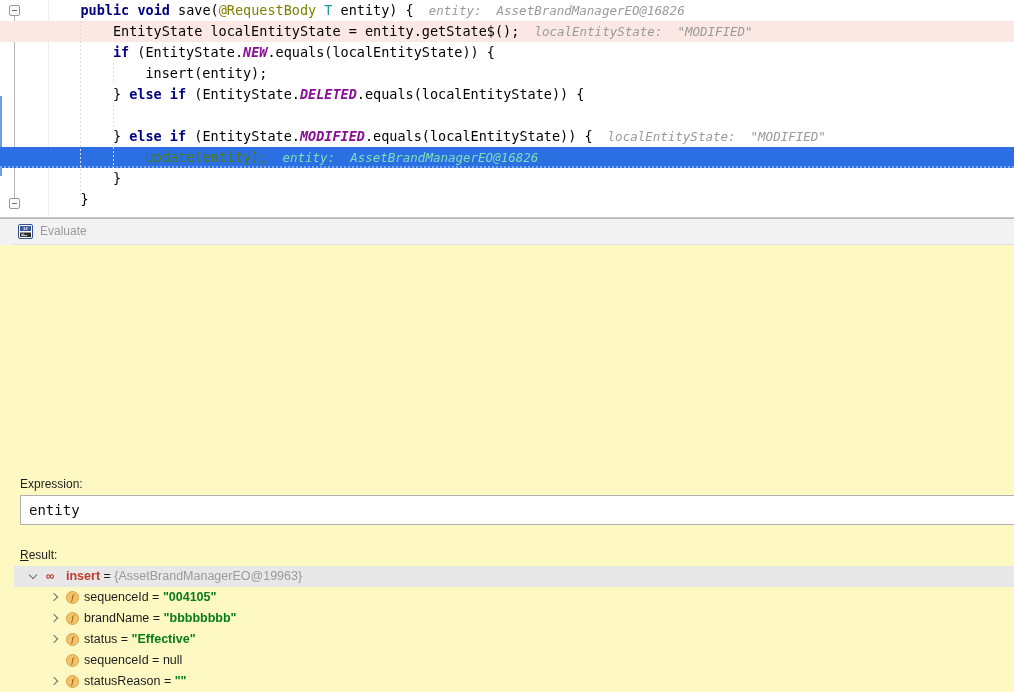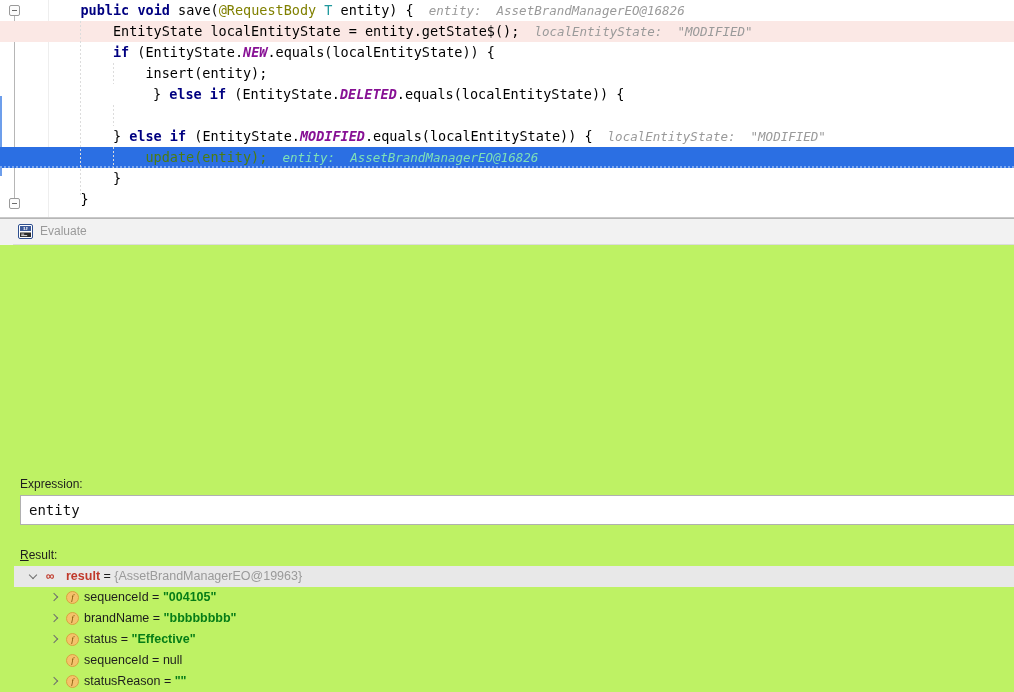--- a/index.html
+++ b/index.html
@@ -48,21 +48,21 @@
   .type-t{color:#20999d;}
   .plain{color:#000000;}
   .enum-c{color:#871094;font-weight:bold;font-style:italic;}
   .hint{color:#9a9a9a;font-style:italic;font-size:12.5px;}
   .hint-sel{color:#7ee0b8;font-style:italic;font-size:12.5px;}
   .sel-text{color:#4d7c0f;}
   
   .editor-bottom-border{position:absolute;left:0;bottom:0;width:1014px;height:1px;background:#c9c9c9;}
 
   
-  #dialog{position:absolute;left:0;top:218px;width:1014px;height:474px;background:#bef264;
+  #dialog{position:absolute;left:0;top:218px;width:1014px;height:474px;background:#fef9c3;
           border-top:1px solid #b6b6b6;box-sizing:border-box;}
   .dlg-titlebar{position:relative;height:26px;background:#f2f2f2;}
   .dlg-icon{position:absolute;left:18px;top:5px;width:15px;height:15px;}
   .dlg-title{position:absolute;left:40px;top:5px;font-size:12px;color:#9a9a9a;line-height:15px;}
   .dlg-titlebar-sep{position:absolute;left:13px;right:0;bottom:0;height:1px;background:#dcdcdc;}
 
   .lbl{position:absolute;font-size:12px;color:#1d1d1d;}
   .lbl u{text-decoration:underline;}
 
   .expr-box{position:absolute;left:20px;top:276px;width:994px;height:30px;
@@ -109,21 +109,21 @@
         <div class="b-base"></div>
     </div>
   </div>
 
   <div class="code-surface">
       <div class="line" style="top: 0px;"><span class="lnum-pad" style="width: 32.48px;"></span><span class="kw">public </span><span class="kw">void </span><span class="plain">save(</span><span class="anno">@RequestBody </span><span class="type-t">T</span><span class="plain"> entity) {</span><span class="hint">  entity:  AssetBrandManagerEO@16826</span></div>
       <div class="hl-pink left" style="top: 21px;"></div>
       <div class="line" style="top: 42px;"><span class="lnum-pad" style="width: 64.96px;"></span><span class="kw">if </span><span class="plain">(EntityState.</span><span class="enum-c">NEW</span><span class="plain">.equals(localEntityState)) {</span></div>
       <div class="line" style="top: 21px;"><span class="lnum-pad" style="width: 64.96px;"></span><span class="plain">EntityState localEntityState = entity.getState$();</span><span class="hint">  localEntityState:  "MODIFIED"</span></div>
       <div class="line" style="top: 63px;"><span class="lnum-pad" style="width: 97.44px;"></span><span class="plain">insert(entity);</span></div>
-      <div class="line" style="top: 84px; margin-left: 40px;"><span class="lnum-pad" style="width: 64.96px;"></span><span class="plain">} </span><span class="kw">else if </span><span class="plain">(EntityState.</span><span class="enum-c">DELETED</span><span class="plain">.equals(localEntityState)) {</span></div>
+      <div class="line" style="top: 84px;"><span class="lnum-pad" style="width: 64.96px;"></span><span class="plain">} </span><span class="kw">else if </span><span class="plain">(EntityState.</span><span class="enum-c">DELETED</span><span class="plain">.equals(localEntityState)) {</span></div>
       <div class="line" style="top: 126px;"><span class="lnum-pad" style="width: 64.96px;"></span><span class="plain">} </span><span class="kw">else if </span><span class="plain">(EntityState.</span><span class="enum-c">MODIFIED</span><span class="plain">.equals(localEntityState)) {</span><span class="hint">  localEntityState:  "MODIFIED"</span></div>
       <div class="hl-blue" style="top: 147px;">
         <div class="hl-blue-under"></div>
       </div>
       <div class="line" style="top: 147px;"><span class="lnum-pad" style="width: 97.44px;"></span><span class="sel-text">update(entity);</span><span class="hint-sel">  entity:  AssetBrandManagerEO@16826</span></div>
       <div class="line" style="top: 168px;"><span class="lnum-pad" style="width: 64.96px;"></span><span class="plain">}</span></div>
       <div class="line" style="top: 189px;"><span class="lnum-pad" style="width: 32.48px;"></span><span class="plain">}</span></div>
       <div class="iguide dash" style="left: 32.48px; top: 21px; height: 176px;"></div>
       <div class="iguide dash" style="left: 64.96px; top: 63px; height: 21px;"></div>
       <div class="iguide dash" style="left: 64.96px; top: 105px; height: 21px;"></div>
@@ -156,21 +156,21 @@
   </div>
 
   <div class="lbl" style="left:20px;top:329px;">
     <u>R</u><span>esult:</span>
   </div>
 
   <div class="tree">
       <div class="trow selected">
         <span class="chev down" style="left: 14px;"></span>
         <span class="rico" style="left: 32px;">∞</span>
-        <span class="tlabel" style="left: 52px;"><span class="nm" style="color:#c0392b;font-weight:bold">result</span><span class="eq"> = </span><span class="ref">{AssetBrandManagerEO@19963}</span></span>
+        <span class="tlabel" style="left: 52px;"><span class="nm" style="color:#c0392b;font-weight:bold">insert</span><span class="eq"> = </span><span class="ref">{AssetBrandManagerEO@19963}</span></span>
       </div>
       <div class="trow">
         <span class="chev" style="left: 34px;"></span>
         <span class="fico" style="left: 52px;">f</span>
         <span class="tlabel" style="left: 70px;"><span class="nm">sequenceId</span><span class="eq"> = </span><span class="str">"004105"</span></span>
       </div>
       <div class="trow">
         <span class="chev" style="left: 34px;"></span>
         <span class="fico" style="left: 52px;">f</span>
         <span class="tlabel" style="left: 70px;"><span class="nm">brandName</span><span class="eq"> = </span><span class="str">"bbbbbbbb"</span></span>

